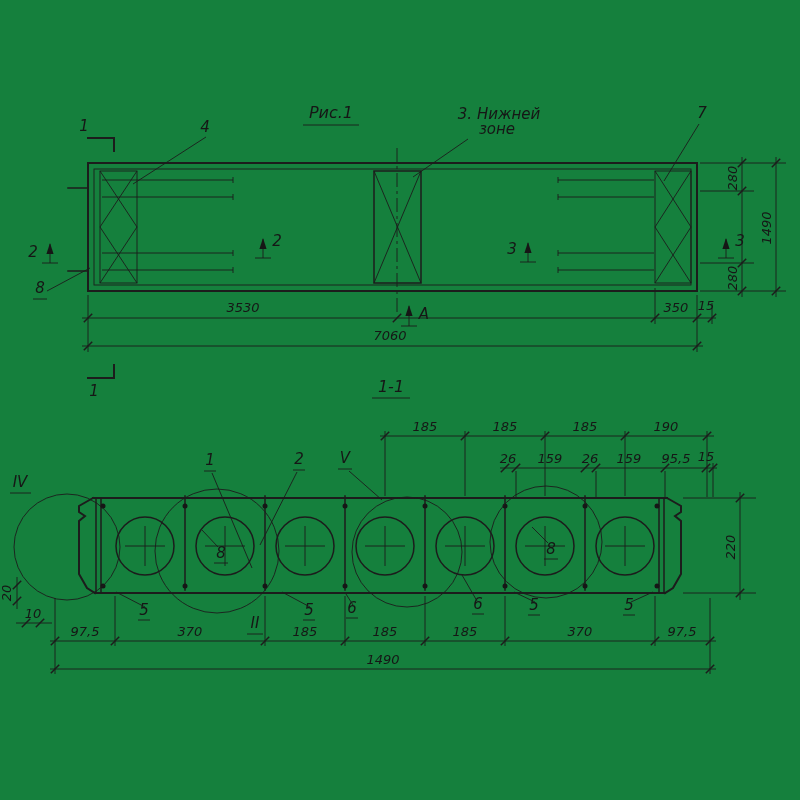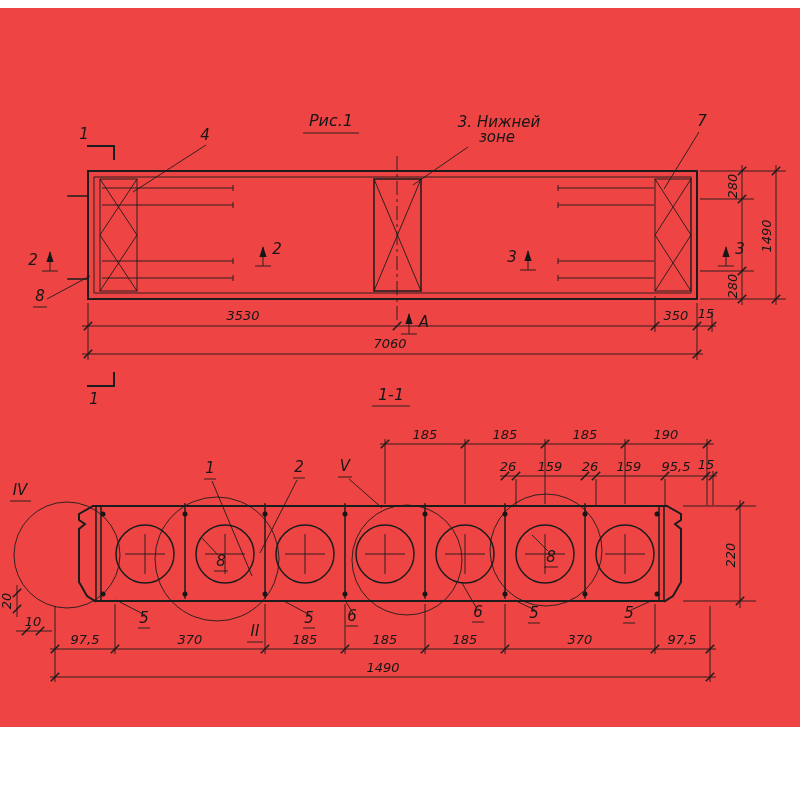--- a/index.html
+++ b/index.html
@@ -1,16 +1,16 @@
 <!DOCTYPE html>
 <html><head>
 <meta charset="utf-8">
 <style>
   html,body{margin:0;padding:0;background:#fff;}
-  .page{width:800px;height:719px;background:#ef4444;position:relative;margin:8px auto;}
+  .page{width:800px;height:800px;background:#15803d;position:relative;margin:0 auto;}
   svg{display:block;}
   .o2{stroke:#1c1c1c;stroke-width:2;fill:none;stroke-linecap:square;}
   .o15{stroke:#1c1c1c;stroke-width:1.5;fill:none;stroke-linecap:square;}
   .th{stroke:#1c1c1c;stroke-width:0.9;fill:none;}
   .dm{stroke:#1c1c1c;stroke-width:0.9;fill:none;}
   .cl{stroke:#1c1c1c;stroke-width:0.9;fill:none;stroke-dasharray:14 4 3 4;}
   .tk{stroke:#1c1c1c;stroke-width:1.5;}
   text{font:italic 13px "DejaVu Sans",sans-serif;fill:#161616;}
   .big{font-size:15px;}
   .tt{font-size:16px;}

